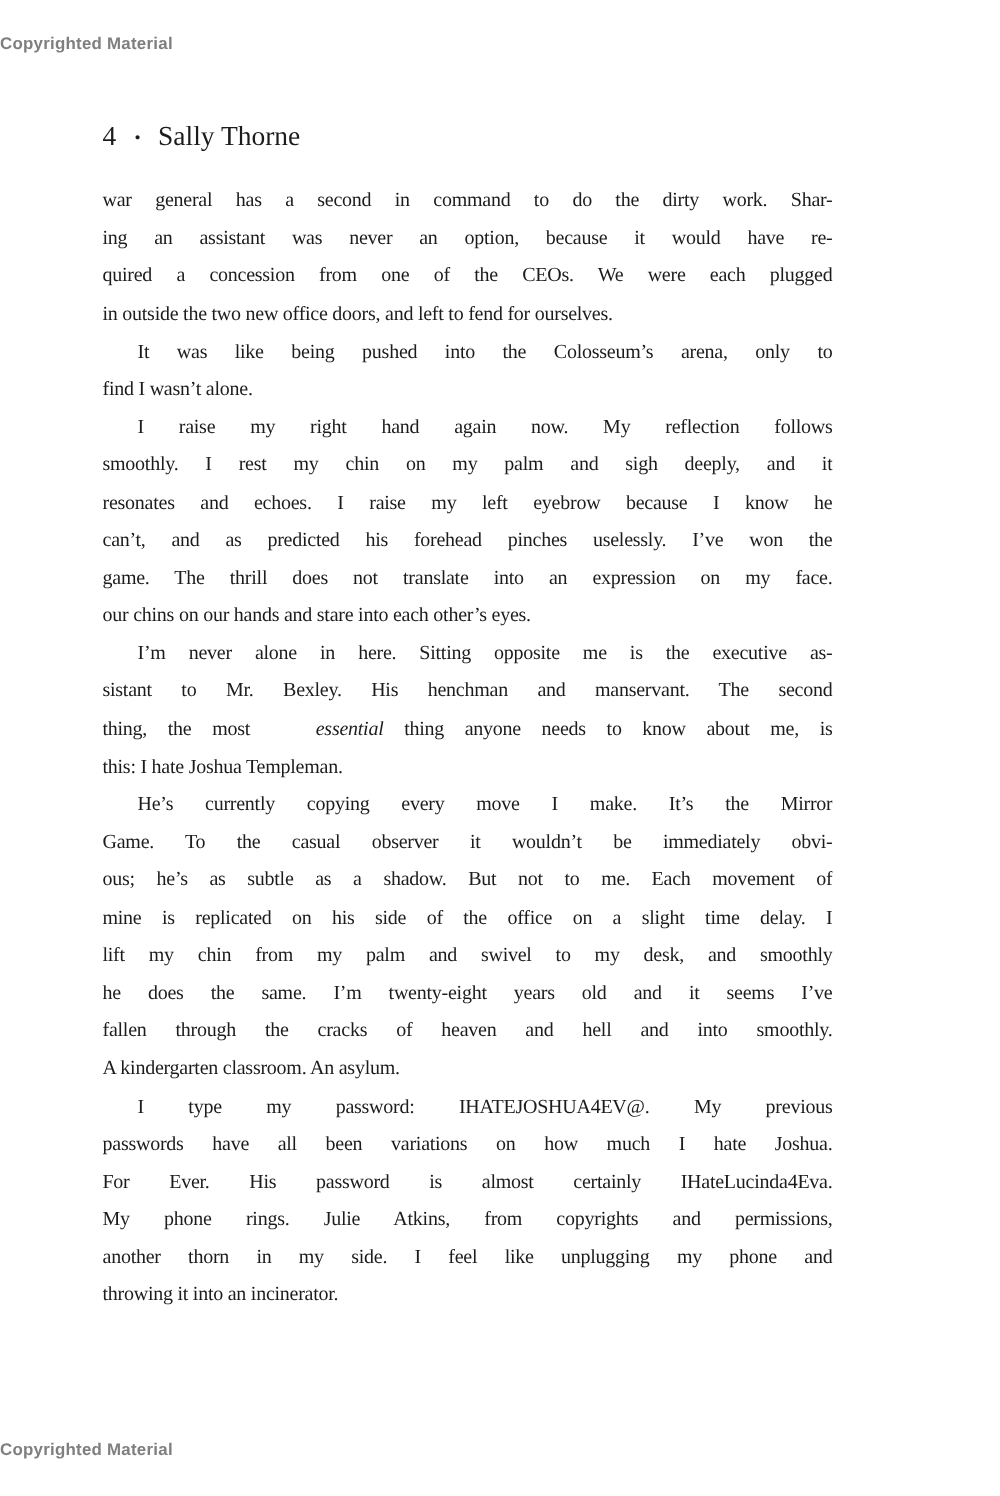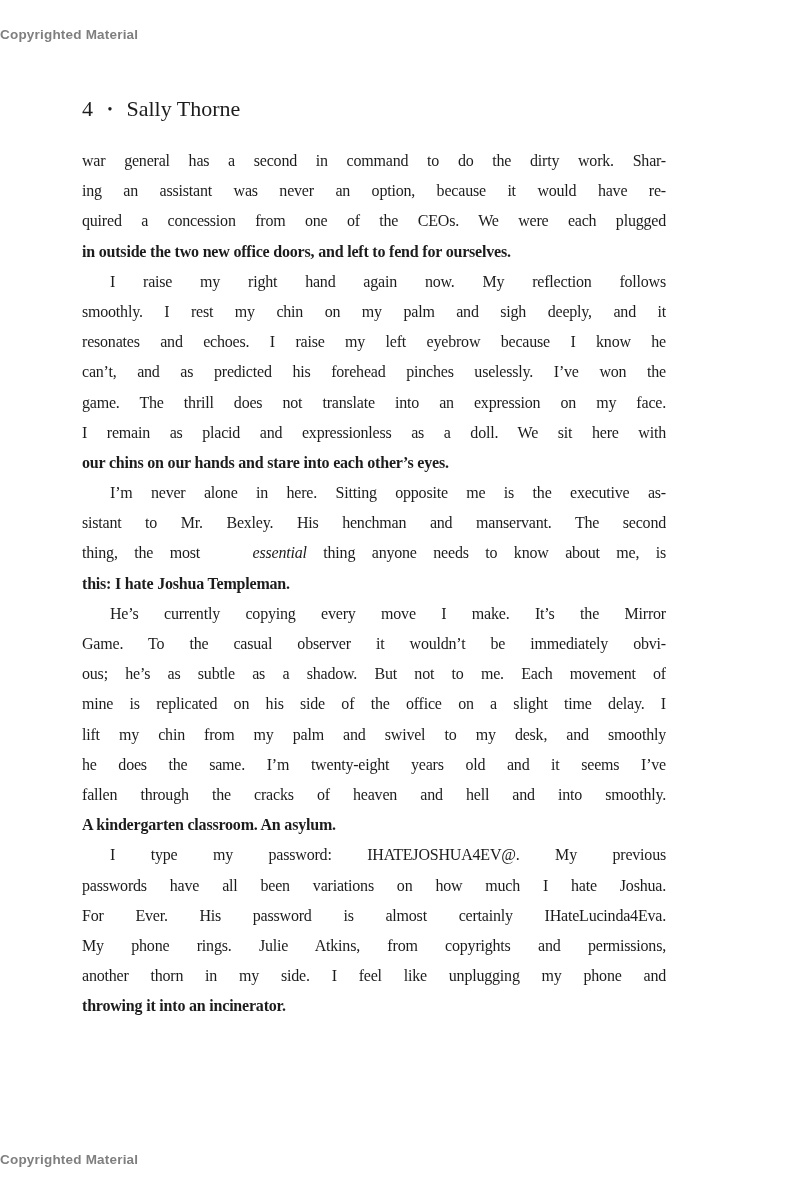--- a/index.html
+++ b/index.html
@@ -53,21 +53,20 @@
     font-size: 16px;
     letter-spacing: -0.2px;
     white-space: nowrap;
     overflow: hidden;
     text-align: justify;
     text-align-last: justify;
   }
   .line.last {
     text-align: left;
     text-align-last: left;
-    font-weight: bold;
   }
   .line.indent { padding-left: 28px; }
   .italic { font-style: italic; margin-left: 36px; }
 </style>
 </head>
 <body>
 
 <div class="copyright top">Copyrighted Material</div>
 
 <div class="page-header">
@@ -75,26 +74,29 @@
 </div>
 
 <main class="page-body">
     <div class="paragraph">
       <div class="line">war general has a second in command to do the dirty work. Shar-</div>
       <div class="line">ing an assistant was never an option, because it would have re-</div>
       <div class="line">quired a concession from one of the CEOs. We were each plugged</div>
       <div class="line last">in outside the two new office doors, and left to fend for ourselves.</div>
     </div>
     <div class="paragraph">
+      <div class="line indent">It was like being pushed into the Colosseum’s arena, only to</div>
+      <div class="line last">find I wasn’t alone.</div>
+    </div>
+    <div class="paragraph">
       <div class="line indent">I raise my right hand again now. My reflection follows</div>
       <div class="line">smoothly. I rest my chin on my palm and sigh deeply, and it</div>
       <div class="line">resonates and echoes. I raise my left eyebrow because I know he</div>
       <div class="line">can’t, and as predicted his forehead pinches uselessly. I’ve won the</div>
       <div class="line">game. The thrill does not translate into an expression on my face.</div>
-      <div class="line">I remain as placid and expressionless as a doll. We sit here with</div>
       <div class="line last">our chins on our hands and stare into each other’s eyes.</div>
     </div>
     <div class="paragraph">
       <div class="line indent">I’m never alone in here. Sitting opposite me is the executive as-</div>
       <div class="line">sistant to Mr. Bexley. His henchman and manservant. The second</div>
       <div class="line"><span>thing, the most </span><span class="italic">essential</span><span> thing anyone needs to know about me, is</span></div>
       <div class="line last">this: I hate Joshua Templeman.</div>
     </div>
     <div class="paragraph">
       <div class="line indent">He’s currently copying every move I make. It’s the Mirror</div>

